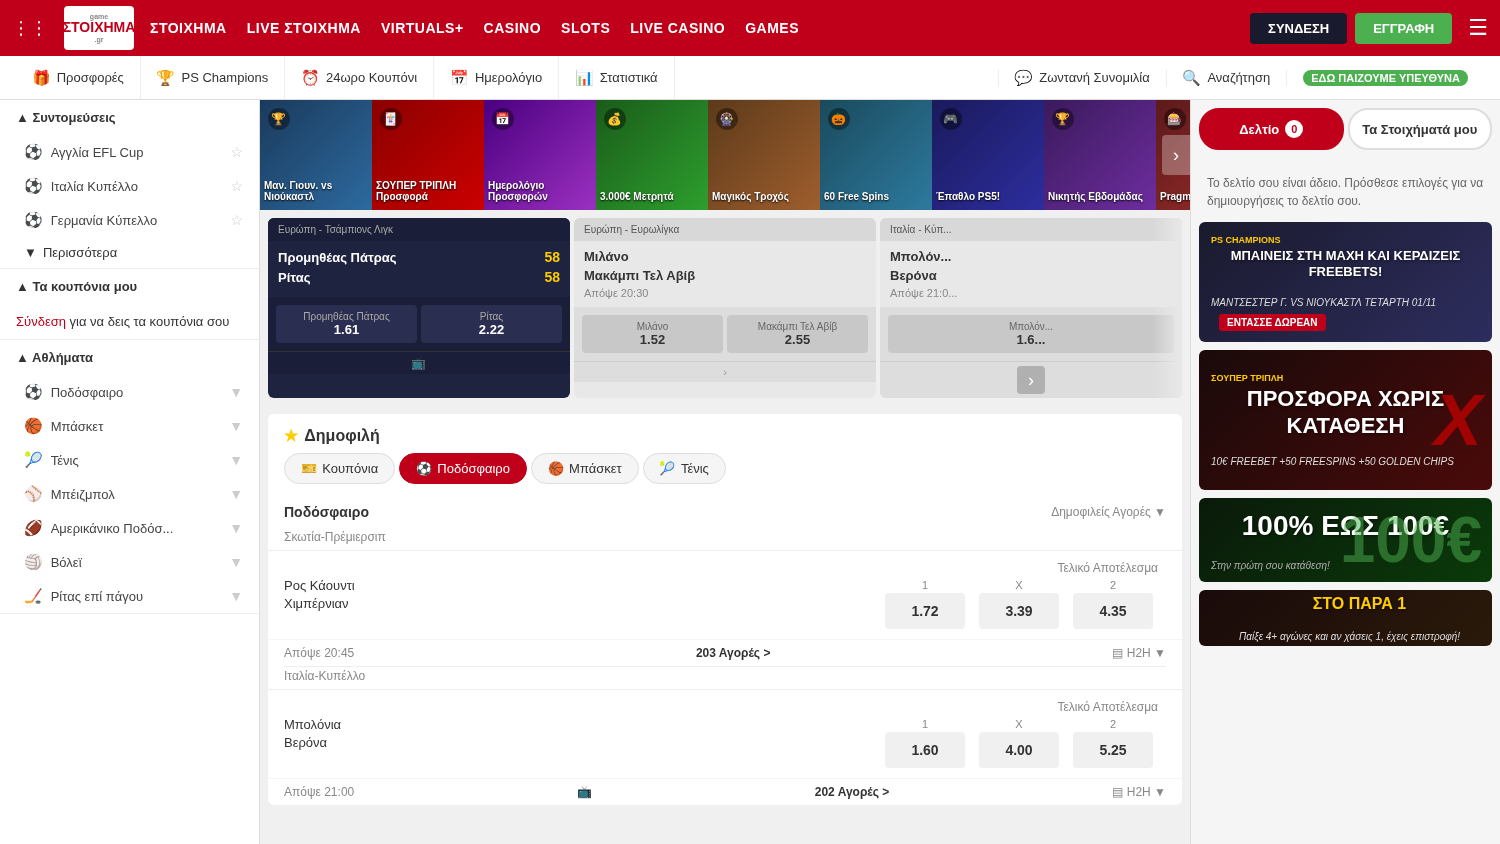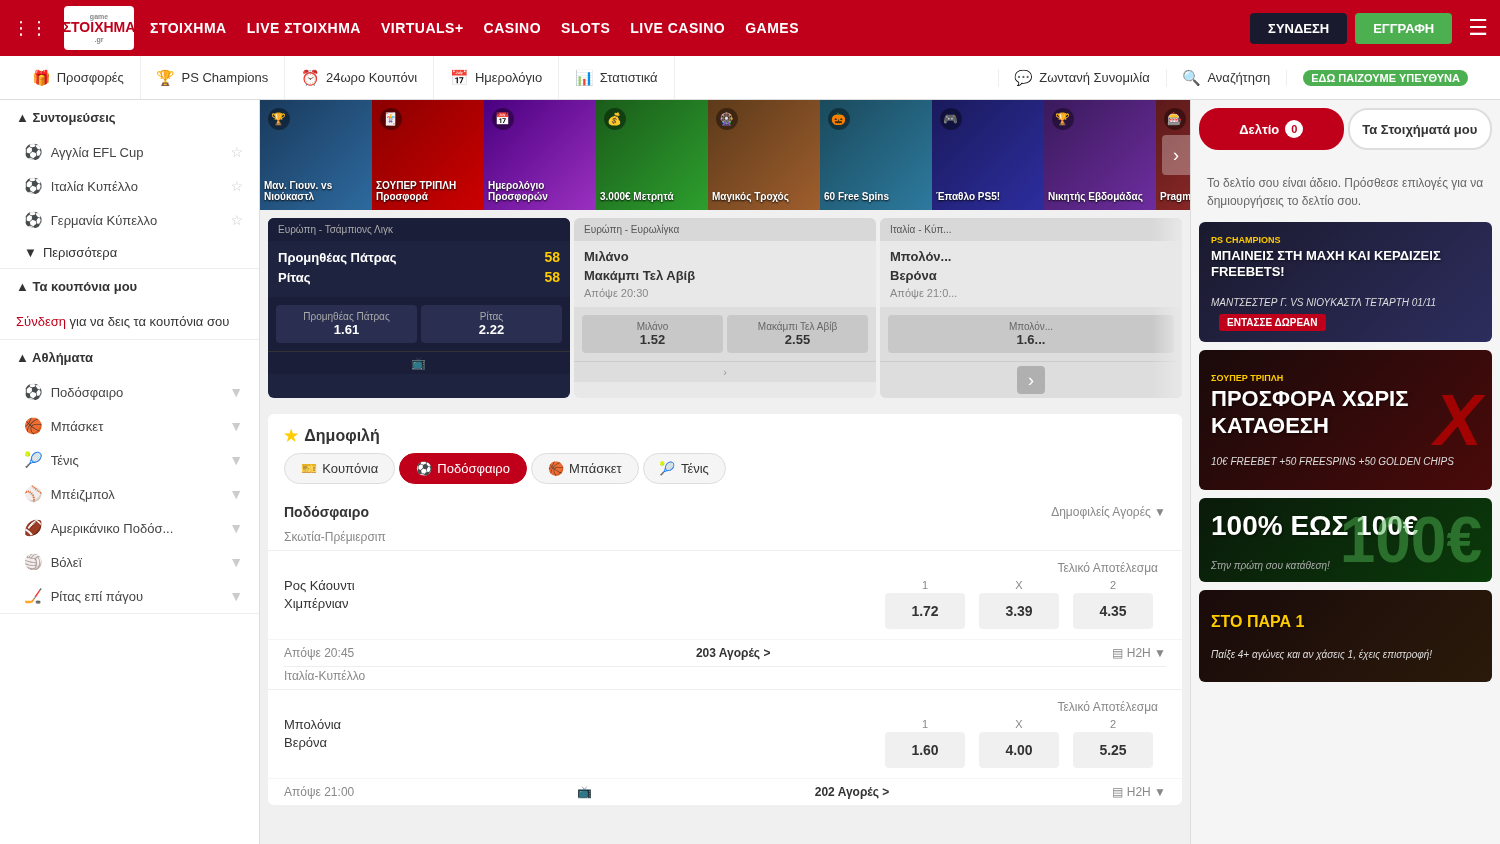--- a/index.html
+++ b/index.html
@@ -552,20 +552,21 @@
       font-weight: bold;
       text-transform: uppercase;
       margin-bottom: 3px;
     }
     .promo-title {
       color: #fff;
       font-size: 16px;
       font-weight: 900;
       text-shadow: 1px 1px 3px rgba(0,0,0,0.5);
       line-height: 1.2;
+      text-align: center;
     }
     .promo-subtitle {
       color: #ddd;
       font-size: 10px;
       margin-top: 17px;
       font-style: italic;
     }
 
     
     .league-divider {
@@ -1022,21 +1023,21 @@
     </div>
 
     <div class="promo-banner promo-banner-3" style="height:84px;">
       <div class="promo-banner-inner">
         <div class="promo-title" style="font-size:28px; font-weight:900; color:#fff;">100% ΕΩΣ 100€</div>
         <div class="promo-subtitle" style="color:#aaa;">Στην πρώτη σου κατάθεση!</div>
       </div>
       <div style="position:absolute; right:10px; top:50%; transform:translateY(-50%); color:#4caf50; font-size:64px; font-weight:900; opacity:0.5;">100€</div>
     </div>
 
-    <div class="promo-banner promo-banner-4" style="height:92px;">
+    <div class="promo-banner promo-banner-4" style="height:56px;padding-left:28px;">
       <div class="promo-banner-inner">
         <div class="promo-title" style="font-size:16px; font-weight:900; color:#ffcc00;">ΣΤΟ ΠΑΡΑ 1</div>
         <div class="promo-subtitle">Παίξε 4+ αγώνες και αν χάσεις 1, έχεις επιστροφή!</div>
       </div>
     </div>
   </div>
 
 </div>
 
 </body></html>

